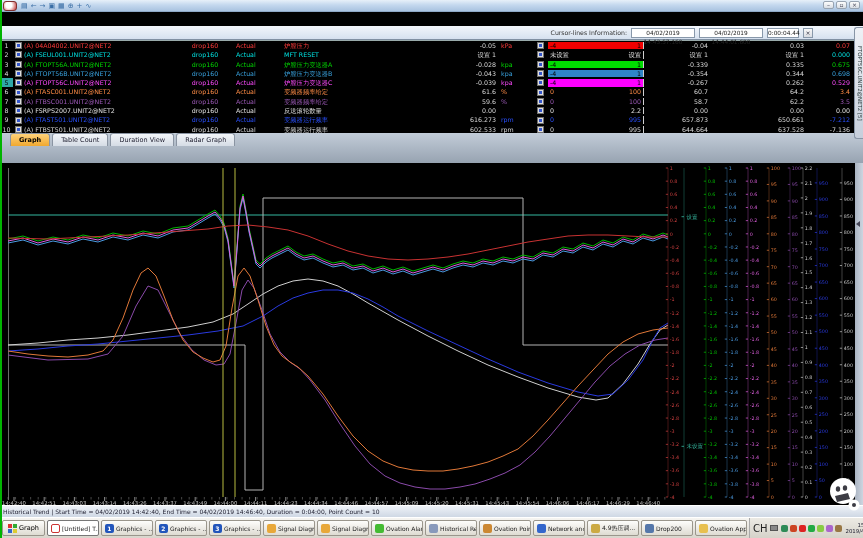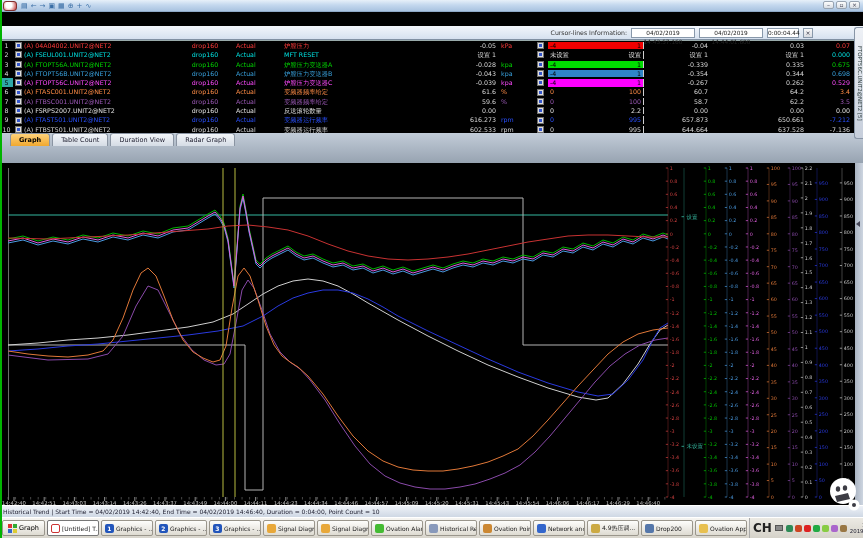--- a/index.html
+++ b/index.html
@@ -88,21 +88,21 @@
   #start-btn .flag{display:grid;grid-template-columns:4px 4px;grid-template-rows:4px 4px;gap:1px}
   #start-btn .flag i{display:block}
   .tbtn{display:flex;align-items:center;gap:2px;height:16px;width:52px;padding:0 3px;
     background:linear-gradient(#fdfdfb,#dedbd2);border:1px solid #9a968c;border-radius:2px;
     font-size:6px;overflow:hidden;white-space:nowrap;color:#222;flex:0 0 auto}
   .tbtn.active{background:#fff;border-color:#777}
   .tico{width:9px;height:9px;border-radius:2px;flex:0 0 auto;color:#fff;font-size:6px;
     line-height:9px;text-align:center;font-weight:bold}
   #tray{margin-left:auto;display:flex;align-items:center;gap:3px;height:21px;
     background:linear-gradient(#eceae4,#d4d1c8);border-left:1px solid #aaa;padding:0 3px}
-  #lang-ind{font-size:12px;color:#222;font-weight:bold}
+  #lang-ind{font-size:10px;color:#222;font-weight:normal}
   .tray-dot{width:7px;height:7px;border-radius:2px}
   #clock{font-size:5.4px;line-height:6px;color:#223;text-align:right}
 </style>
 </head>
 <body>
 
 <div id="screen">
 
   <div class="abs" id="title-bar">
     <div id="app-logo"></div>

